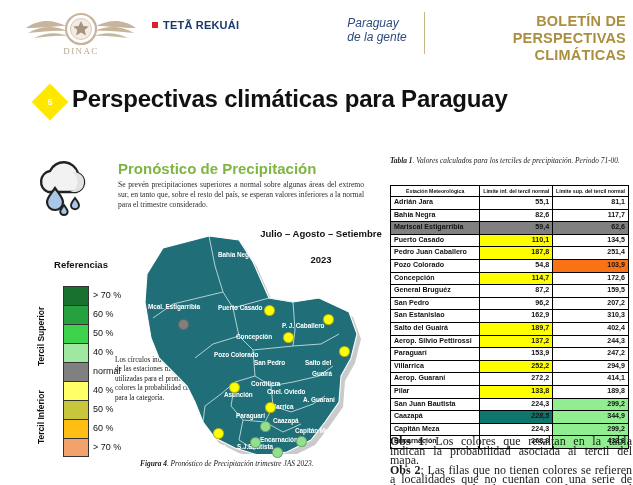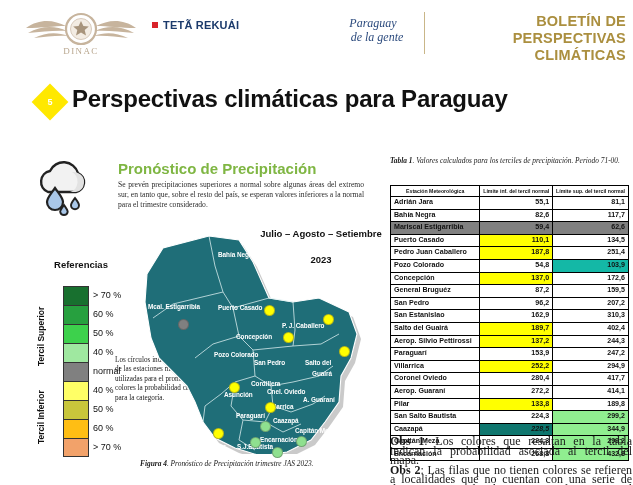--- a/index.html
+++ b/index.html
@@ -30,21 +30,21 @@
   .gov-sq { width:6px; height:6px; margin-right:5px; }
   .gov-sq.red { background:#d8232a; }
   .gov-sq.blue { background:#1d4b8f; }
   .gov-txt {
     font-size:11px; font-weight:bold; color:#1b3a6b; letter-spacing:.2px;
     font-family:"Liberation Sans", sans-serif;
   }
   .pyzente {
     position:absolute; left:330px; top:16px; width:86px;
     text-align:center; color:#2b4a7d;
-    font-family:Liberation Serif, serif; font-style:italic;
+    font-family:Liberation Sans, sans-serif; font-style:italic;
     line-height:14px;
   }
   .pyzente .l1 { font-size:12px; }
   .pyzente .l2 { font-size:12px; padding-left:8px; }
   .hdr-divider {
     position:absolute; left:424px; top:12px; width:1px; height:42px;
     background:#c9b688;
   }
   .boletin {
     position:absolute; left:430px; top:13px; width:196px;
@@ -360,25 +360,25 @@
         <td class="num" style="background: rgb(255, 255, 255);">134,5</td>
       </tr>
       <tr>
         <td class="name" style="background: rgb(255, 255, 255);">Pedro Juan Caballero</td>
         <td class="num" style="background: rgb(255, 255, 0);">187,8</td>
         <td class="num" style="background: rgb(255, 255, 255);">251,4</td>
       </tr>
       <tr>
         <td class="name" style="background: rgb(255, 255, 255);">Pozo Colorado</td>
         <td class="num" style="background: rgb(255, 255, 255);">54,8</td>
-        <td class="num" style="background: #14b8a6;">103,9</td>
+        <td class="num" style="background: #f97316;">103,9</td>
       </tr>
       <tr>
         <td class="name" style="background: rgb(255, 255, 255);">Concepción</td>
-        <td class="num" style="background: rgb(255, 255, 0);">137,0</td>
+        <td class="num" style="background: rgb(255, 255, 0);">114,7</td>
         <td class="num" style="background: rgb(255, 255, 255);">172,6</td>
       </tr>
       <tr>
         <td class="name" style="background: rgb(255, 255, 255);">General Bruguéz</td>
         <td class="num" style="background: rgb(255, 255, 255);">87,2</td>
         <td class="num" style="background: rgb(255, 255, 255);">159,5</td>
       </tr>
       <tr>
         <td class="name" style="background: rgb(255, 255, 255);">San Pedro</td>
         <td class="num" style="background: rgb(255, 255, 255);">96,2</td>
@@ -403,36 +403,31 @@
         <td class="name" style="background: rgb(255, 255, 255);">Paraguarí</td>
         <td class="num" style="background: rgb(255, 255, 255);">153,9</td>
         <td class="num" style="background: rgb(255, 255, 255);">247,2</td>
       </tr>
       <tr>
         <td class="name" style="background: rgb(255, 255, 255);">Villarrica</td>
         <td class="num" style="background: rgb(255, 255, 0);">252,2</td>
         <td class="num" style="background: rgb(255, 255, 255);">294,9</td>
       </tr>
       <tr>
-        <td class="name" style="background: rgb(255, 255, 255);">Coronel Oviedo</td>
-        <td class="num" style="background: rgb(255, 255, 255);">280,4</td>
-        <td class="num" style="background: rgb(255, 255, 255);">417,7</td>
-      </tr>
-      <tr>
         <td class="name" style="background: rgb(255, 255, 255);">Aerop. Guaraní</td>
         <td class="num" style="background: rgb(255, 255, 255);">272,2</td>
         <td class="num" style="background: rgb(255, 255, 255);">414,1</td>
       </tr>
       <tr>
         <td class="name" style="background: rgb(255, 255, 255);">Pilar</td>
         <td class="num" style="background: rgb(255, 255, 0);">133,8</td>
         <td class="num" style="background: rgb(255, 255, 255);">189,8</td>
       </tr>
       <tr>
-        <td class="name" style="background: rgb(255, 255, 255);">San Salto Bautista</td>
+        <td class="name" style="background: rgb(255, 255, 255);">San Juan Bautista</td>
         <td class="num" style="background: rgb(255, 255, 255);">224,3</td>
         <td class="num" style="background: rgb(144, 238, 144);">299,2</td>
       </tr>
       <tr>
         <td class="name" style="background: rgb(255, 255, 255);">Caazapá</td>
         <td class="num" style="background: #0f766e; font-style: italic;">228,5</td>
         <td class="num" style="background: rgb(144, 238, 144);">344,9</td>
       </tr>
       <tr>
         <td class="name" style="background: rgb(255, 255, 255);">Capitán Meza</td>

